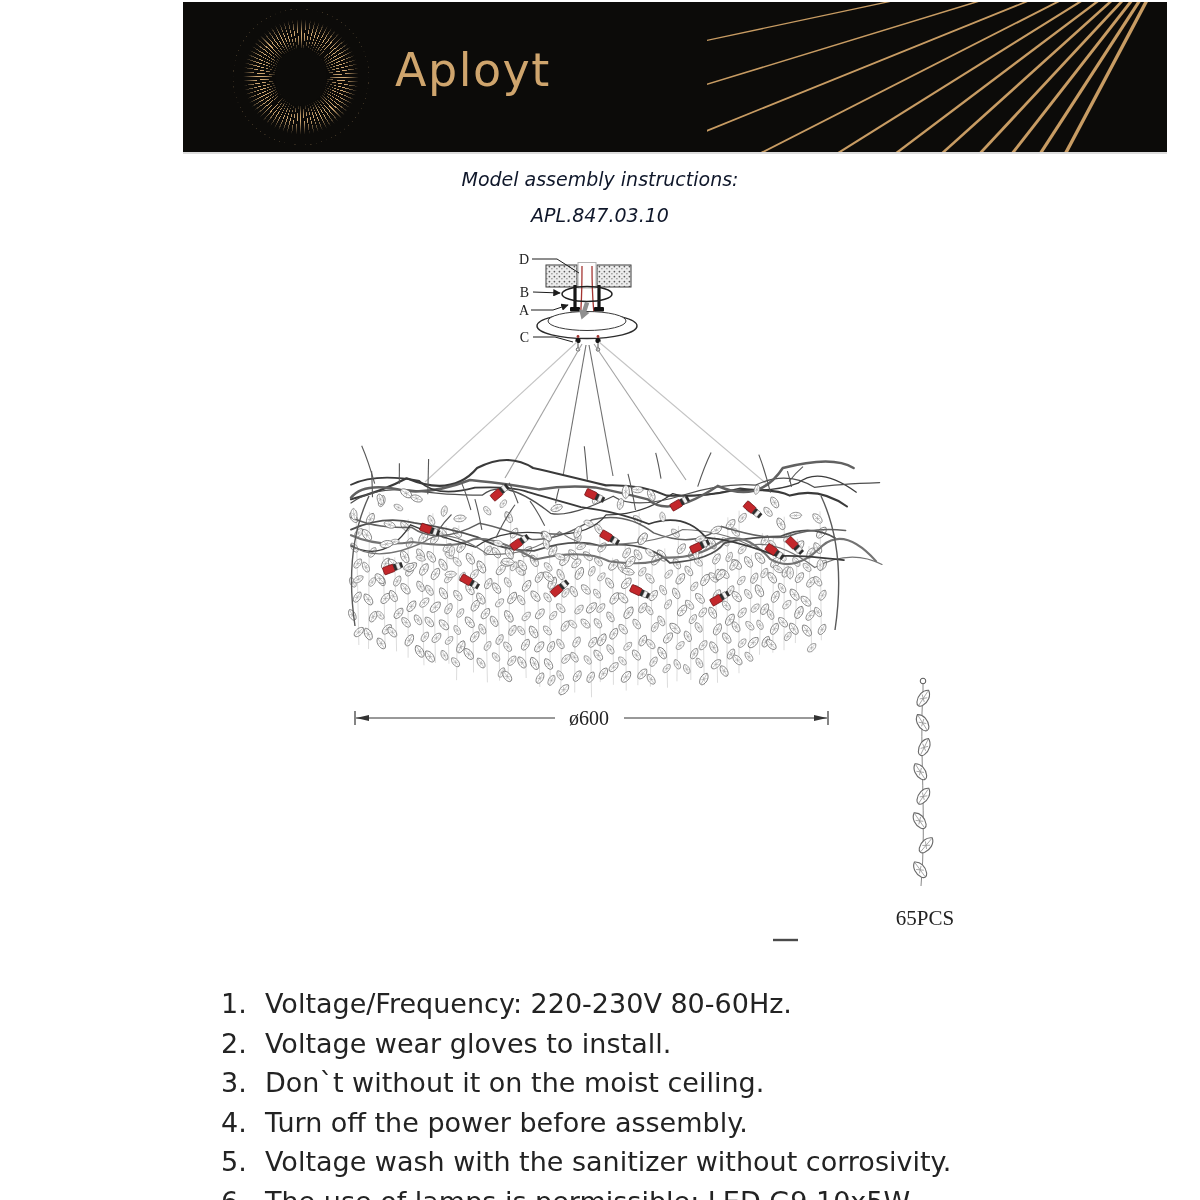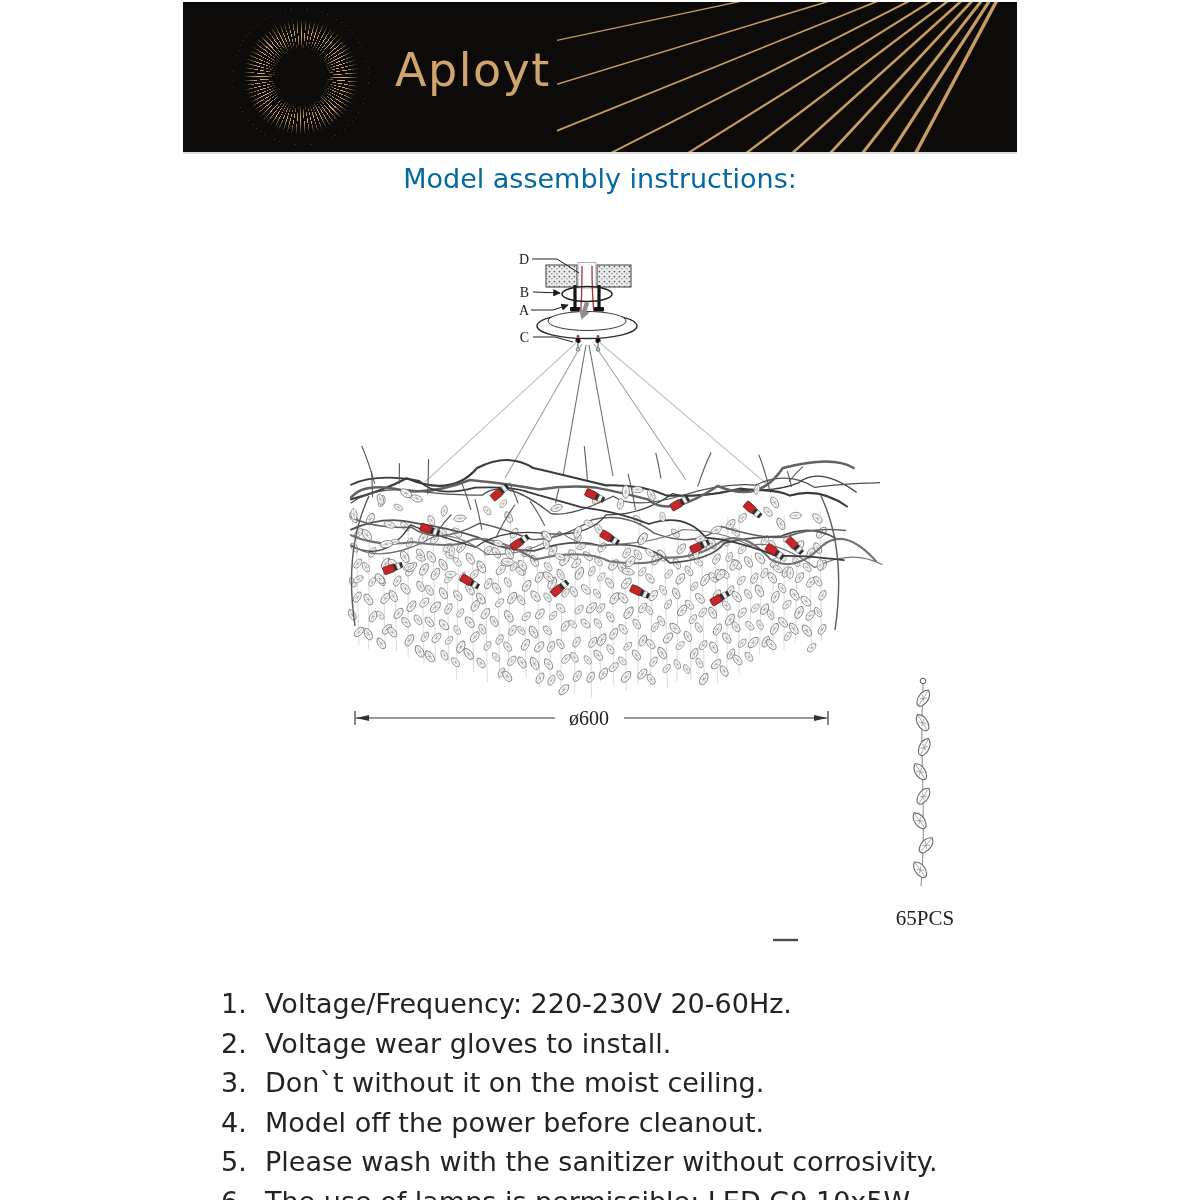--- a/index.html
+++ b/index.html
@@ -1,34 +1,34 @@
 <!DOCTYPE html>
 <html><head>
 <meta charset="utf-8">
 <style>
   html,body{margin:0;padding:0;width:1200px;height:1200px;overflow:hidden;background:#ffffff;}
   body{position:relative;font-family:"DejaVu Sans","Liberation Sans",sans-serif;color:#262626;}
 
   
-  .header{position:absolute;left:183px;top:2px;width:834px;height:150px;
+  .header{position:absolute;left:183px;top:2px;width:984px;height:150px;
           background:#0c0b09;overflow:hidden;border-bottom:2px solid #dcdcdc;}
   .sunburst{position:absolute;left:50px;top:7px;width:136px;height:136px;border-radius:50%;
             background:repeating-conic-gradient(#d0a873 0deg 1deg, rgba(0,0,0,0) 1deg 4.5deg);}
   .sunburst::before{content:'';position:absolute;inset:0;border-radius:50%;
             background:radial-gradient(circle, rgba(12,11,9,0) 0 46%, #0c0b09 60%);}
   .sunburst::after{content:'';position:absolute;left:50%;top:50%;width:52px;height:58px;
             transform:translate(-50%,-50%);border-radius:50%;background:#0c0b09;
             box-shadow:0 0 9px 5px #0c0b09;}
   .brand{position:absolute;left:212px;top:45px;font-size:46px;line-height:1;
          color:#cfa56d;letter-spacing:1.5px;font-weight:400;}
   .rays{position:absolute;right:0;top:0;width:460px;height:150px;}
 
   
   .title{position:absolute;left:183px;top:161px;width:834px;text-align:center;
-         font-size:27px;line-height:36px;font-weight:500;color:#0369a1;}
+         font-size:19px;line-height:36px;font-weight:500;color:#0f172a;font-style:italic;}
 
   
   .diagram{position:absolute;left:183px;top:230px;width:834px;height:730px;}
   .serif-t{font-family:"Liberation Serif","DejaVu Serif",serif;fill:#222;}
 
   
   .instructions{position:absolute;left:221px;top:988px;width:800px;
                 font-size:27px;font-weight:500;color:#232323;}
   .instr-row{display:flex;align-items:flex-start;margin-bottom:8.6px;}
   .instr-num{width:44px;flex:none;}
@@ -50,20 +50,21 @@
       <line x1="472" y1="-62" x2="-53.78981961698412" y2="266.54994382458705" stroke="#c89c63" stroke-width="2.14"></line>
       <line x1="472" y1="-62" x2="-80.42404499678798" y2="219.47410983851904" stroke="#c89c63" stroke-width="1.93"></line>
       <line x1="472" y1="-62" x2="-102.85398983140817" y2="170.25608791786559" stroke="#c89c63" stroke-width="1.72"></line>
       <line x1="472" y1="-62" x2="-120.908948697082" y2="119.27045692809696" stroke="#c89c63" stroke-width="1.51"></line>
       <line x1="472" y1="-62" x2="-134.45151245495958" y2="66.90524830701077" stroke="#c89c63" stroke-width="1.30"></line>
     </svg>
 </div>
 
 <div class="title">
   <div>Model assembly instructions:</div>
+  <div>APL.847.03.10</div>
 </div>
 
 <svg class="diagram" id="diagram" viewBox="0 0 834 730">
   <defs>
     <pattern id="speck" width="5" height="5" patternUnits="userSpaceOnUse">
       <rect width="5" height="5" fill="#ececec"></rect>
       <circle cx="1.4" cy="1.6" r="0.85" fill="#5a5a5a"></circle>
       <circle cx="3.9" cy="3.8" r="0.7" fill="#808080"></circle>
     </pattern>
     <marker id="arr" viewBox="0 0 10 10" refX="9" refY="5" markerWidth="7.5" markerHeight="7.5" orient="auto">
@@ -607,35 +608,35 @@
       <use href="#leaf" transform="translate(736.9,639.5) rotate(-36) scale(1.60)"></use>
     </g>
   <text class="serif-t" x="742" y="695" font-size="21" text-anchor="middle">65PCS</text>
 
   <line x1="590" y1="710" x2="615" y2="710" stroke="#4a4a4a" stroke-width="2.4"></line>
 </svg>
 
 <div class="instructions">
   <div class="instr-row">
     <span class="instr-num">1.</span>
-    <span class="instr-text">Voltage/Frequency: 220-230V 20-60Hz.</span>
+    <span class="instr-text">Voltage/Frequency: 220-230V 80-60Hz.</span>
   </div>
   <div class="instr-row">
     <span class="instr-num">2.</span>
     <span class="instr-text">Voltage wear gloves to install.</span>
   </div>
   <div class="instr-row">
     <span class="instr-num">3.</span>
     <span class="instr-text">Don`t without it on the moist ceiling.</span>
   </div>
   <div class="instr-row">
     <span class="instr-num">4.</span>
-    <span class="instr-text">Model off the power before cleanout.</span>
+    <span class="instr-text">Turn off the power before assembly.</span>
   </div>
   <div class="instr-row">
     <span class="instr-num">5.</span>
-    <span class="instr-text">Please wash with the sanitizer without corrosivity.</span>
+    <span class="instr-text">Voltage wash with the sanitizer without corrosivity.</span>
   </div>
   <div class="instr-row">
     <span class="instr-num">6.</span>
     <span class="instr-text">The use of lamps is permissible: LED G9 10x5W.</span>
   </div>
 </div>
 
 </body></html>

